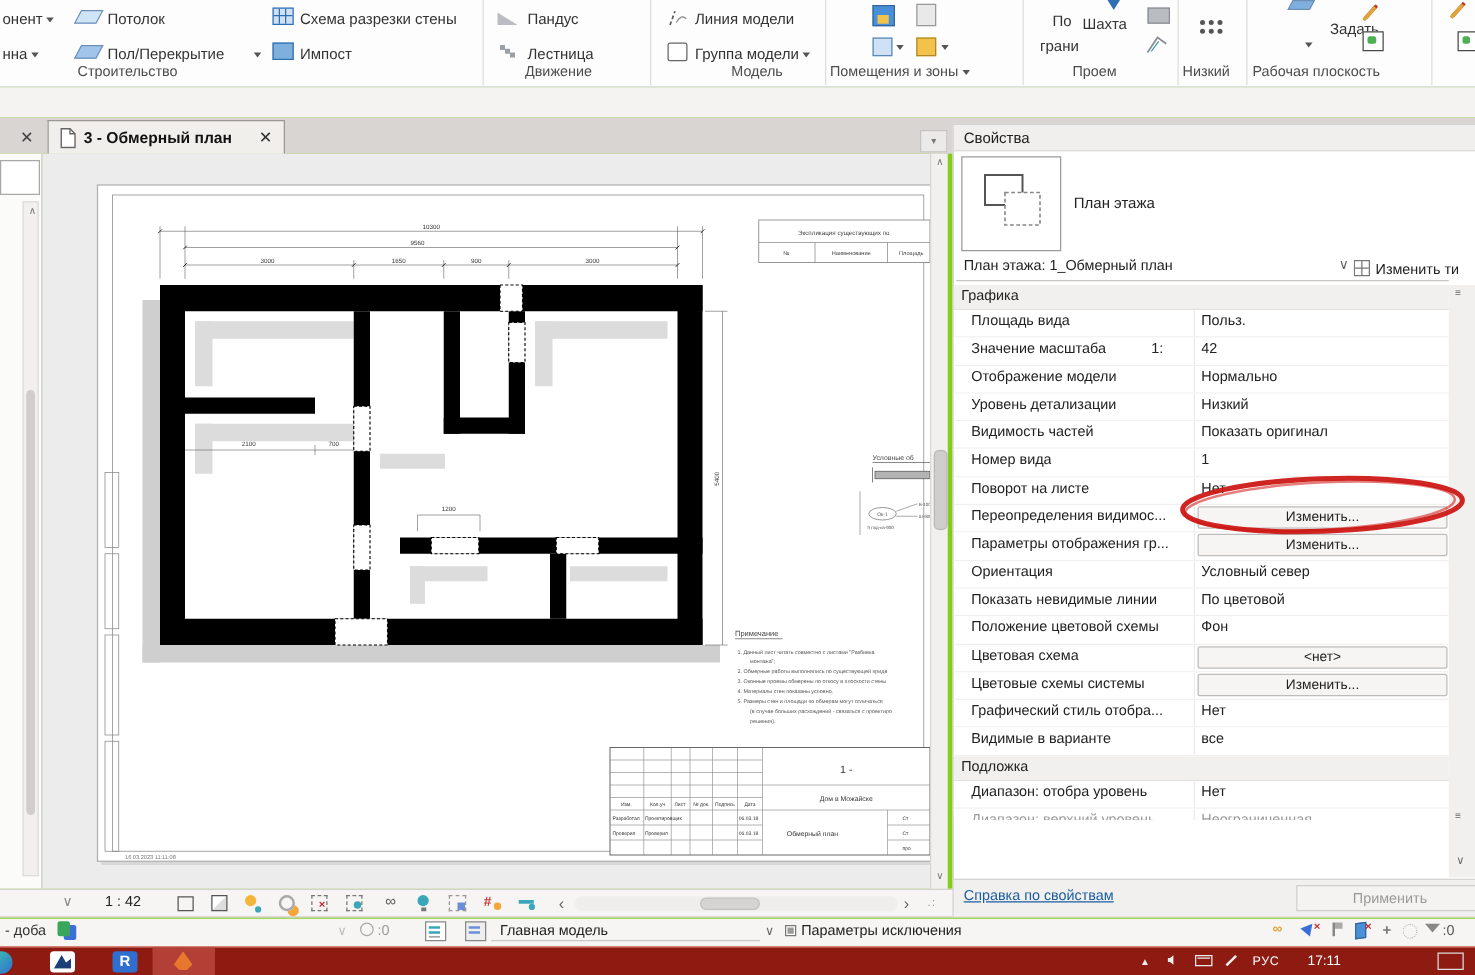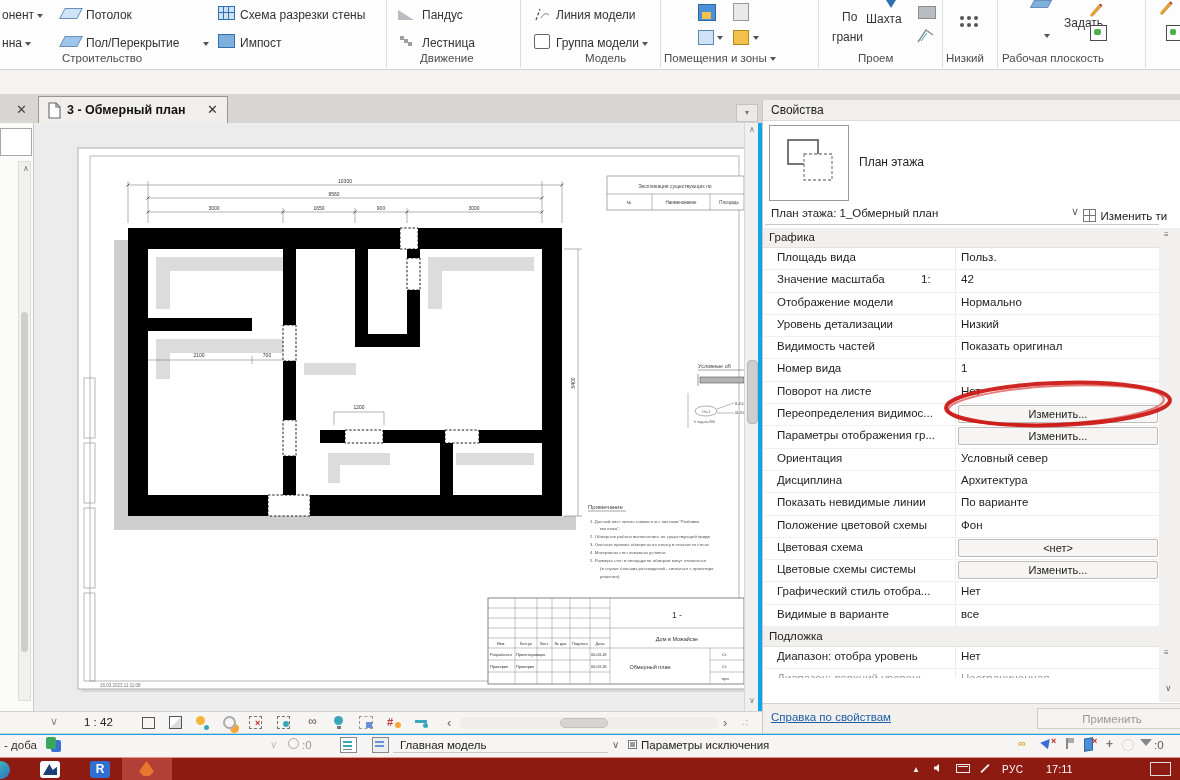--- a/index.html
+++ b/index.html
@@ -1,16 +1,16 @@
 <!DOCTYPE html>
 <html><head>
 <meta charset="utf-8">
 <style>
   html,body{margin:0;padding:0}
-  .screen{position:relative;width:1180px;height:780px;background:#0ea5e9;overflow:hidden;
+  .screen{position:relative;width:1180px;height:780px;background:#84cc16;overflow:hidden;
           font-family:"Liberation Sans",sans-serif;color:#222}
   .abs{position:absolute}
   .nw{white-space:nowrap}
   
   .ribbon{position:absolute;left:0;top:0;width:1180px;height:69px;background:#fdfdfd;border-bottom:1px solid #d4d3d1}
   .vdiv{position:absolute;top:0;height:68px;width:1px;background:#dddddb}
   .rlab{position:absolute;font-size:12px;color:#333;white-space:nowrap}
   .cap{position:absolute;top:52px;font-size:11.5px;color:#4c4c4c;white-space:nowrap}
   .car{display:inline-block;width:0;height:0;border-left:3.5px solid transparent;border-right:3.5px solid transparent;border-top:4px solid #555;vertical-align:middle}
   .gicon{position:absolute;width:15px;height:12px;border:1px solid #2f6fb4;background:
@@ -460,26 +460,22 @@
         </div>
       <div class="prow">
           <span class="plab">Параметры отображения гр...</span>
           <span class="pbtn">Изменить...</span>
         </div>
       <div class="prow">
           <span class="plab">Ориентация</span>
           <span class="pval">Условный север</span>
         </div>
       <div class="prow">
-          <span class="plab">Дисциплина</span>
-          <span class="pval">Архитектура</span>
-        </div>
-      <div class="prow">
           <span class="plab">Показать невидимые линии</span>
-          <span class="pval">По варианте</span>
+          <span class="pval">По цветовой</span>
         </div>
       <div class="prow">
           <span class="plab">Положение цветовой схемы</span>
           <span class="pval">Фон</span>
         </div>
       <div class="prow">
           <span class="plab">Цветовая схема</span>
           <span class="pbtn">&lt;нет&gt;</span>
         </div>
       <div class="prow">

